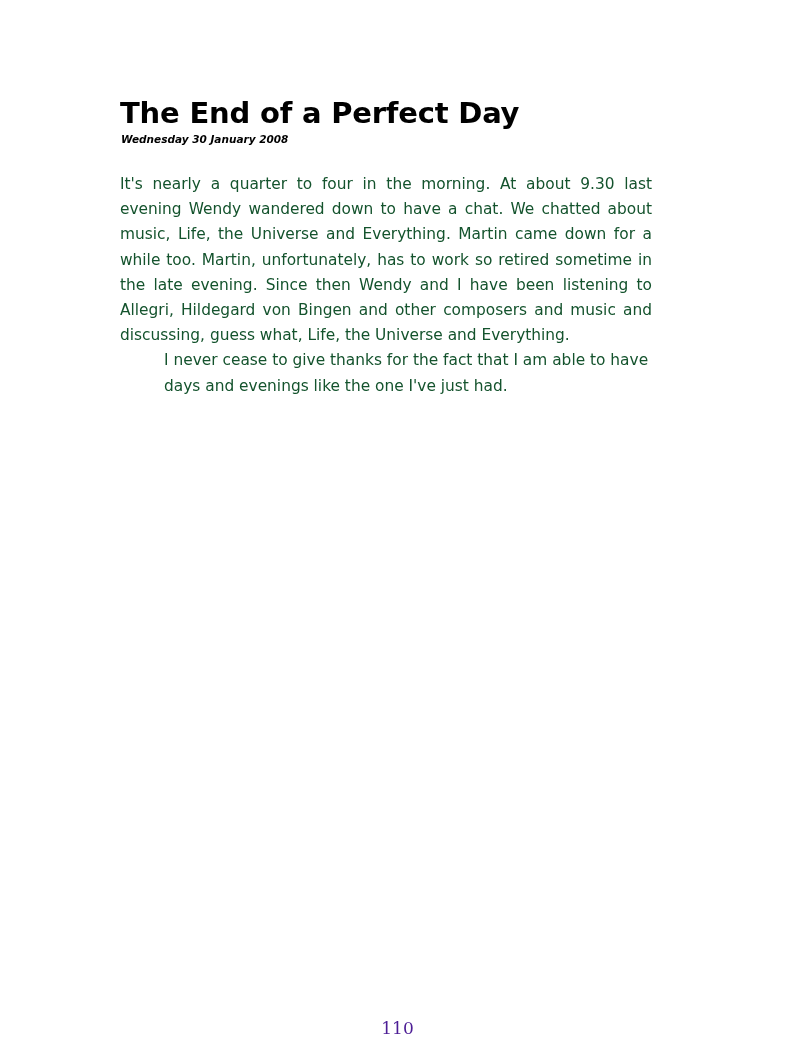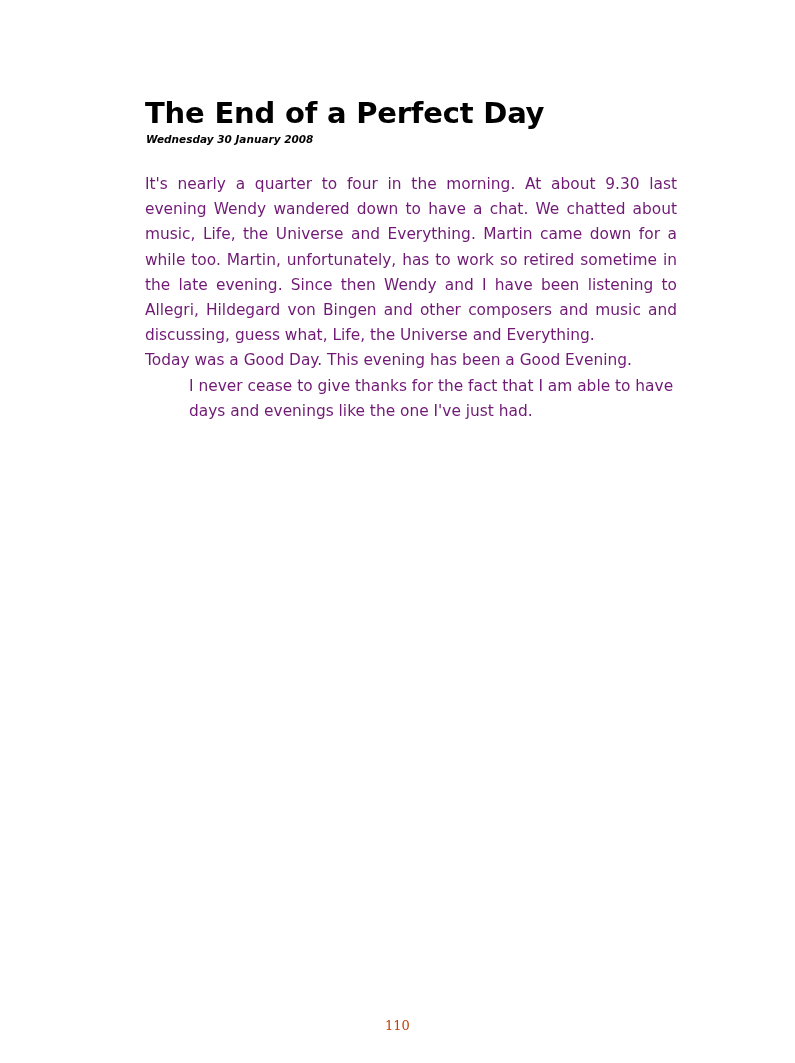--- a/index.html
+++ b/index.html
@@ -18,21 +18,21 @@
   .page {
     position: absolute;
     left: 0;
     top: 0;
     width: 795px;
     height: 1063px;
     background: #ffffff;
   }
   .content {
     position: absolute;
-    left: 145px;
+    left: 120px;
     top: 96px;
     width: 532px;
   }
   .entry-title {
     font-family: "DejaVu Sans", sans-serif;
     font-weight: bold;
     font-size: 29px;
     line-height: 34px;
     letter-spacing: -0.2px;
     margin: 0 0 2px 0;
@@ -49,44 +49,43 @@
   }
   .body-text {
     margin-top: 26px;
   }
   .para {
     font-family: "DejaVu Sans", sans-serif;
     font-size: 15.4px;
     line-height: 25.2px;
     text-align: justify;
     margin: 0;
-    color: #701a75;
+    color: #14532d;
   }
   .para.last {
     text-align: left;
     margin-left: 44px;
   }
   .page-number {
     position: absolute;
     left: 0;
     top: 1018px;
     width: 795px;
     text-align: center;
     font-family: "DejaVu Serif", serif;
-    font-size: 13px;
-    color: #c2410c;
+    font-size: 17px;
+    color: #4c1d95;
   }
 </style>
 </head>
 <body>
 
 <div class="page">
   <div class="content">
     <h1 class="entry-title">The End of a Perfect Day</h1>
     <div class="entry-date">Wednesday 30 January 2008</div>
     <div class="body-text">
       <p class="para">It's nearly a quarter to four in the morning. At about 9.30 last evening Wendy wandered down to have a chat. We chatted about music, Life, the Universe and Everything. Martin came down for a while too. Martin, unfortunately, has to work so retired sometime in the late evening. Since then Wendy and I have been listening to Allegri, Hildegard von Bingen and other composers and music and discussing, guess what, Life, the Universe and Everything.</p>
-      <p class="para">Today was a Good Day. This evening has been a Good Evening.</p>
       <p class="para last">I never cease to give thanks for the fact that I am able to have days and evenings like the one I've just had.</p>
     </div>
   </div>
   <div class="page-number">110</div>
 </div>
 
 </body></html>

